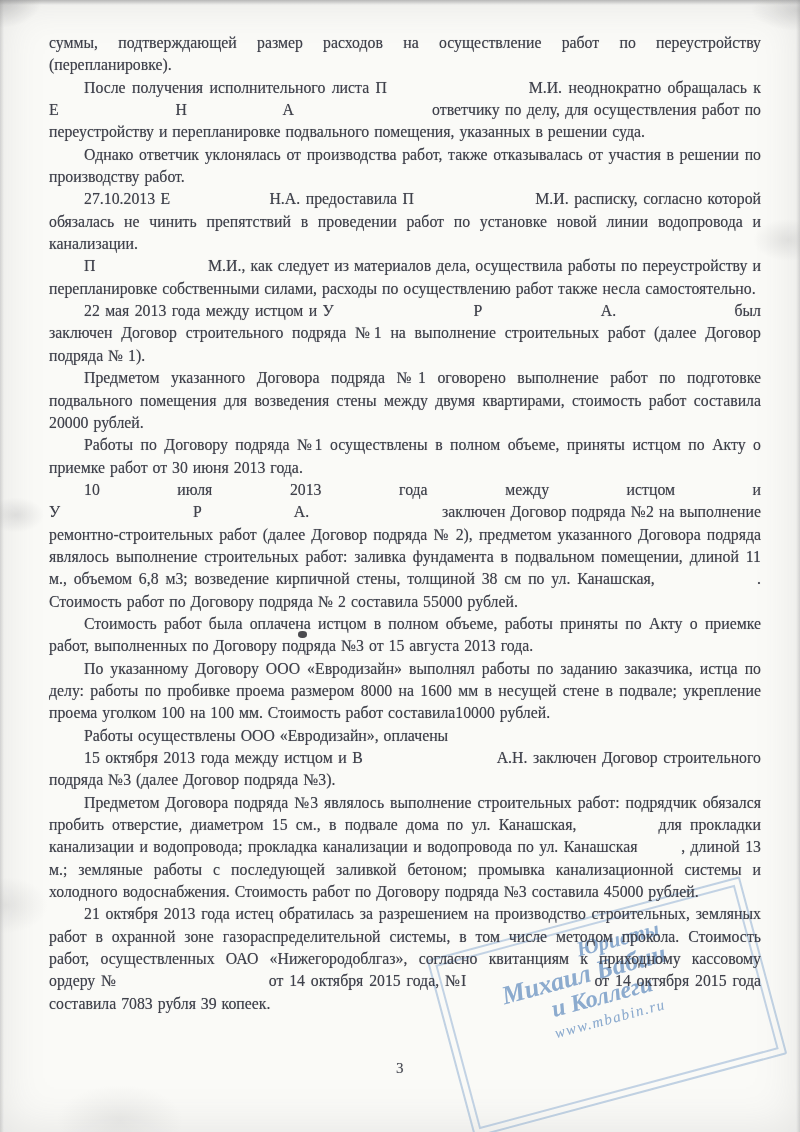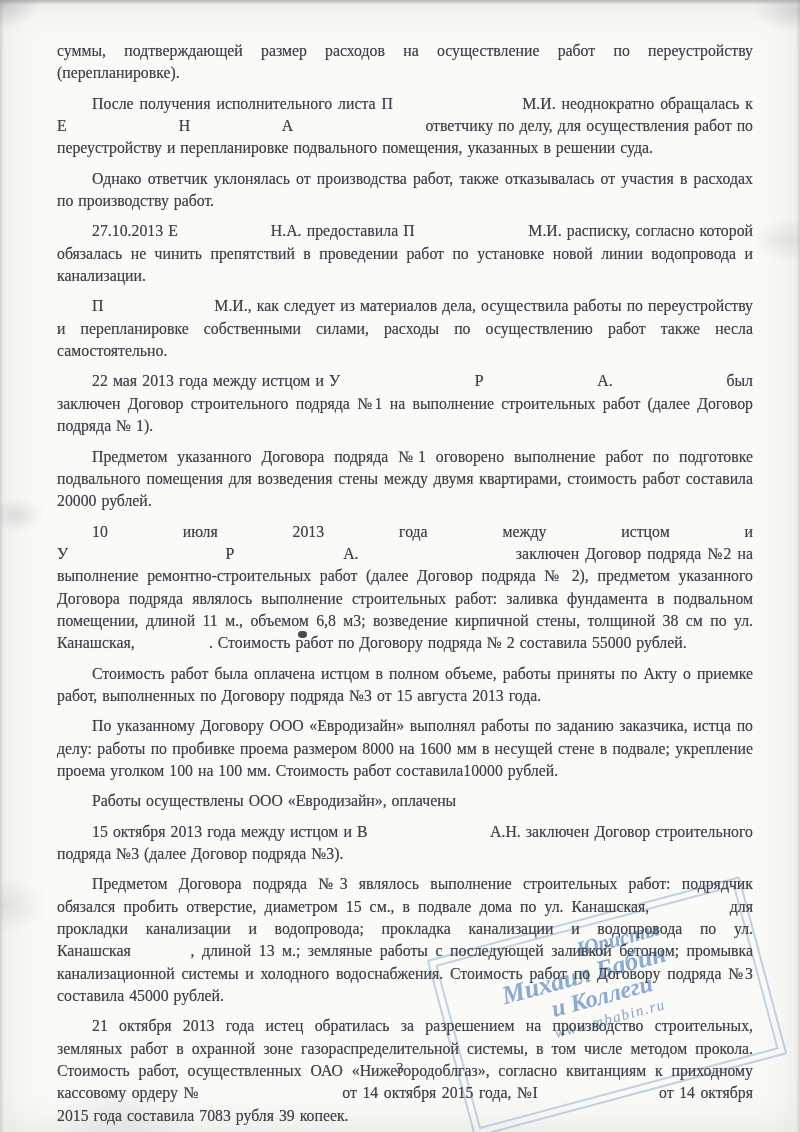--- a/index.html
+++ b/index.html
@@ -18,21 +18,21 @@
       #fafaf7;
     box-shadow: inset 0 0 45px rgba(120,120,125,.18);
     font-family:"Liberation Serif","DejaVu Serif",serif;
   }
   .doc{
     position:absolute;left:49px;top:32px;width:712px;z-index:2;
     font-size:15.8px;line-height:22.35px;color:#3f414b;
     text-shadow:0 0 .7px rgba(63,65,75,.55);
     word-spacing:1px;
   }
-  .doc p{margin:8px;text-indent:35px;text-align:justify;}
+  .doc p{margin:0;text-indent:35px;text-align:justify;}
   .doc p.cont{text-indent:0;}
   .doc p.noj{text-align:left;font-family:Liberation Serif, serif;}
   .page-number{
     position:absolute;left:396px;top:1060px;z-index:2;
     font-size:15px;color:#4a4c55;text-shadow:0 0 .7px rgba(70,72,82,.5);
   }
   .ink-blot{
     position:absolute;left:298px;top:631px;width:9px;height:7px;z-index:2;
     background:#2c2c31;border-radius:45%;opacity:.85;
   }
@@ -66,25 +66,26 @@
       <span class="stamp-line1">Юристы</span>
       <span class="stamp-line2">Михаил Бабин</span>
       <span class="stamp-line3">и Коллеги</span>
       <span class="stamp-site">www.mbabin.ru</span>
     </div>
   </div>
 
   <div class="doc">
     <p class="cont">суммы, подтверждающей размер расходов на осуществление работ по переустройству (перепланировке).</p>
     <p>После получения исполнительного листа П&nbsp;&nbsp;&nbsp;&nbsp;&nbsp;&nbsp;&nbsp;&nbsp;&nbsp;&nbsp;&nbsp;&nbsp;&nbsp;&nbsp;&nbsp;&nbsp;&nbsp;&nbsp;&nbsp;&nbsp;&nbsp;&nbsp;М.И. неоднократно обращалась к Е&nbsp;&nbsp;&nbsp;&nbsp;&nbsp;&nbsp;&nbsp;&nbsp;&nbsp;&nbsp;&nbsp;&nbsp;&nbsp;&nbsp;&nbsp;&nbsp;&nbsp;&nbsp;&nbsp;&nbsp;&nbsp;&nbsp;Н&nbsp;&nbsp;&nbsp;&nbsp;&nbsp;&nbsp;&nbsp;&nbsp;&nbsp;&nbsp;&nbsp;&nbsp;&nbsp;&nbsp;&nbsp;&nbsp;&nbsp;&nbsp;А&nbsp;&nbsp;&nbsp;&nbsp;&nbsp;&nbsp;&nbsp;&nbsp;&nbsp;&nbsp;&nbsp;&nbsp;&nbsp;&nbsp;&nbsp;&nbsp;&nbsp;&nbsp;&nbsp;&nbsp;&nbsp;&nbsp;&nbsp;&nbsp;&nbsp;&nbsp;ответчику по делу, для осуществления работ по переустройству и перепланировке подвального помещения, указанных в решении суда.</p>
-    <p>Однако ответчик уклонялась от производства работ, также отказывалась от участия в расходах по производству работ.</p>
+    <p>Однако ответчик уклонялась от производства работ, также отказывалась от участия в решении по производству работ.</p>
     <p>27.10.2013 Е&nbsp;&nbsp;&nbsp;&nbsp;&nbsp;&nbsp;&nbsp;&nbsp;&nbsp;&nbsp;&nbsp;&nbsp;&nbsp;&nbsp;&nbsp;&nbsp;&nbsp;&nbsp;Н.А. предоставила П&nbsp;&nbsp;&nbsp;&nbsp;&nbsp;&nbsp;&nbsp;&nbsp;&nbsp;&nbsp;&nbsp;&nbsp;&nbsp;&nbsp;&nbsp;&nbsp;&nbsp;&nbsp;&nbsp;&nbsp;&nbsp;&nbsp;М.И. расписку, согласно которой обязалась не чинить препятствий  в проведении работ по установке новой линии водопровода и канализации.</p>
     <p>П&nbsp;&nbsp;&nbsp;&nbsp;&nbsp;&nbsp;&nbsp;&nbsp;&nbsp;&nbsp;&nbsp;&nbsp;&nbsp;&nbsp;&nbsp;&nbsp;&nbsp;&nbsp;&nbsp;&nbsp;&nbsp;&nbsp;М.И., как следует из материалов дела,  осуществила работы по переустройству и перепланировке собственными силами, расходы по осуществлению работ также несла самостоятельно.</p>
     <p>22 мая 2013 года между истцом и У&nbsp;&nbsp;&nbsp;&nbsp;&nbsp;&nbsp;&nbsp;&nbsp;&nbsp;&nbsp;&nbsp;&nbsp;&nbsp;&nbsp;&nbsp;&nbsp;&nbsp;&nbsp;&nbsp;&nbsp;&nbsp;&nbsp;&nbsp;&nbsp;&nbsp;&nbsp;Р&nbsp;&nbsp;&nbsp;&nbsp;&nbsp;&nbsp;&nbsp;&nbsp;&nbsp;&nbsp;&nbsp;&nbsp;&nbsp;&nbsp;&nbsp;&nbsp;&nbsp;&nbsp;&nbsp;&nbsp;&nbsp;&nbsp;А.&nbsp;&nbsp;&nbsp;&nbsp;&nbsp;&nbsp;&nbsp;&nbsp;&nbsp;&nbsp;&nbsp;&nbsp;&nbsp;&nbsp;&nbsp;&nbsp;&nbsp;&nbsp;&nbsp;&nbsp;&nbsp;&nbsp;был заключен Договор строительного подряда №1 на выполнение строительных работ (далее Договор подряда № 1).</p>
     <p>Предметом указанного Договора подряда №1 оговорено выполнение работ по подготовке подвального помещения для возведения стены между двумя квартирами, стоимость работ составила 20000 рублей.</p>
+    <p>Работы по Договору подряда №1  осуществлены в полном объеме, приняты истцом по Акту о приемке работ от 30 июня 2013 года.</p>
     <p>10 июля 2013 года между истцом и У&nbsp;&nbsp;&nbsp;&nbsp;&nbsp;&nbsp;&nbsp;&nbsp;&nbsp;&nbsp;&nbsp;&nbsp;&nbsp;&nbsp;&nbsp;&nbsp;&nbsp;&nbsp;&nbsp;&nbsp;&nbsp;&nbsp;&nbsp;&nbsp;&nbsp;&nbsp;Р&nbsp;&nbsp;&nbsp;&nbsp;&nbsp;&nbsp;&nbsp;&nbsp;&nbsp;&nbsp;&nbsp;&nbsp;&nbsp;&nbsp;&nbsp;&nbsp;&nbsp;&nbsp;А.&nbsp;&nbsp;&nbsp;&nbsp;&nbsp;&nbsp;&nbsp;&nbsp;&nbsp;&nbsp;&nbsp;&nbsp;&nbsp;&nbsp;&nbsp;&nbsp;&nbsp;&nbsp;&nbsp;&nbsp;&nbsp;&nbsp;&nbsp;&nbsp;&nbsp;&nbsp;заключен Договор подряда №2 на выполнение ремонтно-строительных работ (далее Договор подряда № 2), предметом указанного Договора подряда являлось выполнение строительных работ: заливка фундамента в подвальном помещении, длиной 11 м., объемом 6,8 м3; возведение кирпичной стены, толщиной 38 см по ул. Канашская, &nbsp;&nbsp;&nbsp;&nbsp;&nbsp;&nbsp;&nbsp;&nbsp;&nbsp;&nbsp;&nbsp;&nbsp;&nbsp;&nbsp;. Стоимость работ по Договору подряда № 2 составила 55000 рублей.</p>
     <p>Стоимость работ была оплачена истцом в полном объеме, работы приняты по Акту о приемке работ, выполненных по Договору подряда №3 от 15 августа 2013 года.</p>
     <p>По указанному Договору ООО «Евродизайн» выполнял работы по заданию заказчика, истца по делу:  работы по пробивке проема размером 8000 на 1600 мм в несущей стене в подвале;  укрепление проема уголком 100 на 100 мм. Стоимость работ составила10000 рублей.</p>
     <p class="noj">Работы  осуществлены ООО «Евродизайн», оплачены</p>
     <p>15 октября 2013 года между истцом и В&nbsp;&nbsp;&nbsp;&nbsp;&nbsp;&nbsp;&nbsp;&nbsp;&nbsp;&nbsp;&nbsp;&nbsp;&nbsp;&nbsp;&nbsp;&nbsp;&nbsp;&nbsp;&nbsp;&nbsp;&nbsp;&nbsp;&nbsp;&nbsp;А.Н. заключен Договор строительного подряда №3 (далее Договор подряда №3).</p>
     <p>Предметом Договора  подряда №3 являлось выполнение строительных работ: подрядчик обязался пробить отверстие, диаметром 15 см., в подвале дома по ул. Канашская,&nbsp;&nbsp;&nbsp;&nbsp;&nbsp;&nbsp;&nbsp;&nbsp;&nbsp;&nbsp;для прокладки канализации и водопровода; прокладка канализации и водопровода по ул. Канашская&nbsp;&nbsp;&nbsp;&nbsp;&nbsp;&nbsp;&nbsp;&nbsp;, длиной 13 м.;  земляные работы с последующей заливкой бетоном; промывка канализационной системы и холодного водоснабжения. Стоимость работ по Договору подряда №3 составила 45000 рублей.</p>
     <p>21  октября 2013 года истец обратилась за разрешением на производство строительных,  земляных работ в охранной зоне газораспределительной системы, в том числе методом прокола. Стоимость работ, осуществленных ОАО «Нижегородоблгаз», согласно квитанциям к приходному кассовому ордеру №&nbsp;&nbsp;&nbsp;&nbsp;&nbsp;&nbsp;&nbsp;&nbsp;&nbsp;&nbsp;&nbsp;&nbsp;&nbsp;&nbsp;&nbsp;&nbsp;&nbsp;&nbsp;&nbsp;&nbsp;&nbsp;&nbsp;&nbsp;&nbsp;&nbsp;&nbsp;от 14 октября 2015 года, №I&nbsp;&nbsp;&nbsp;&nbsp;&nbsp;&nbsp;&nbsp;&nbsp;&nbsp;&nbsp;&nbsp;&nbsp;&nbsp;&nbsp;&nbsp;&nbsp;&nbsp;&nbsp;&nbsp;&nbsp;&nbsp;&nbsp;от 14 октября 2015 года составила 7083 рубля 39 копеек.</p>
   </div>
 
   <span class="ink-blot"></span>

